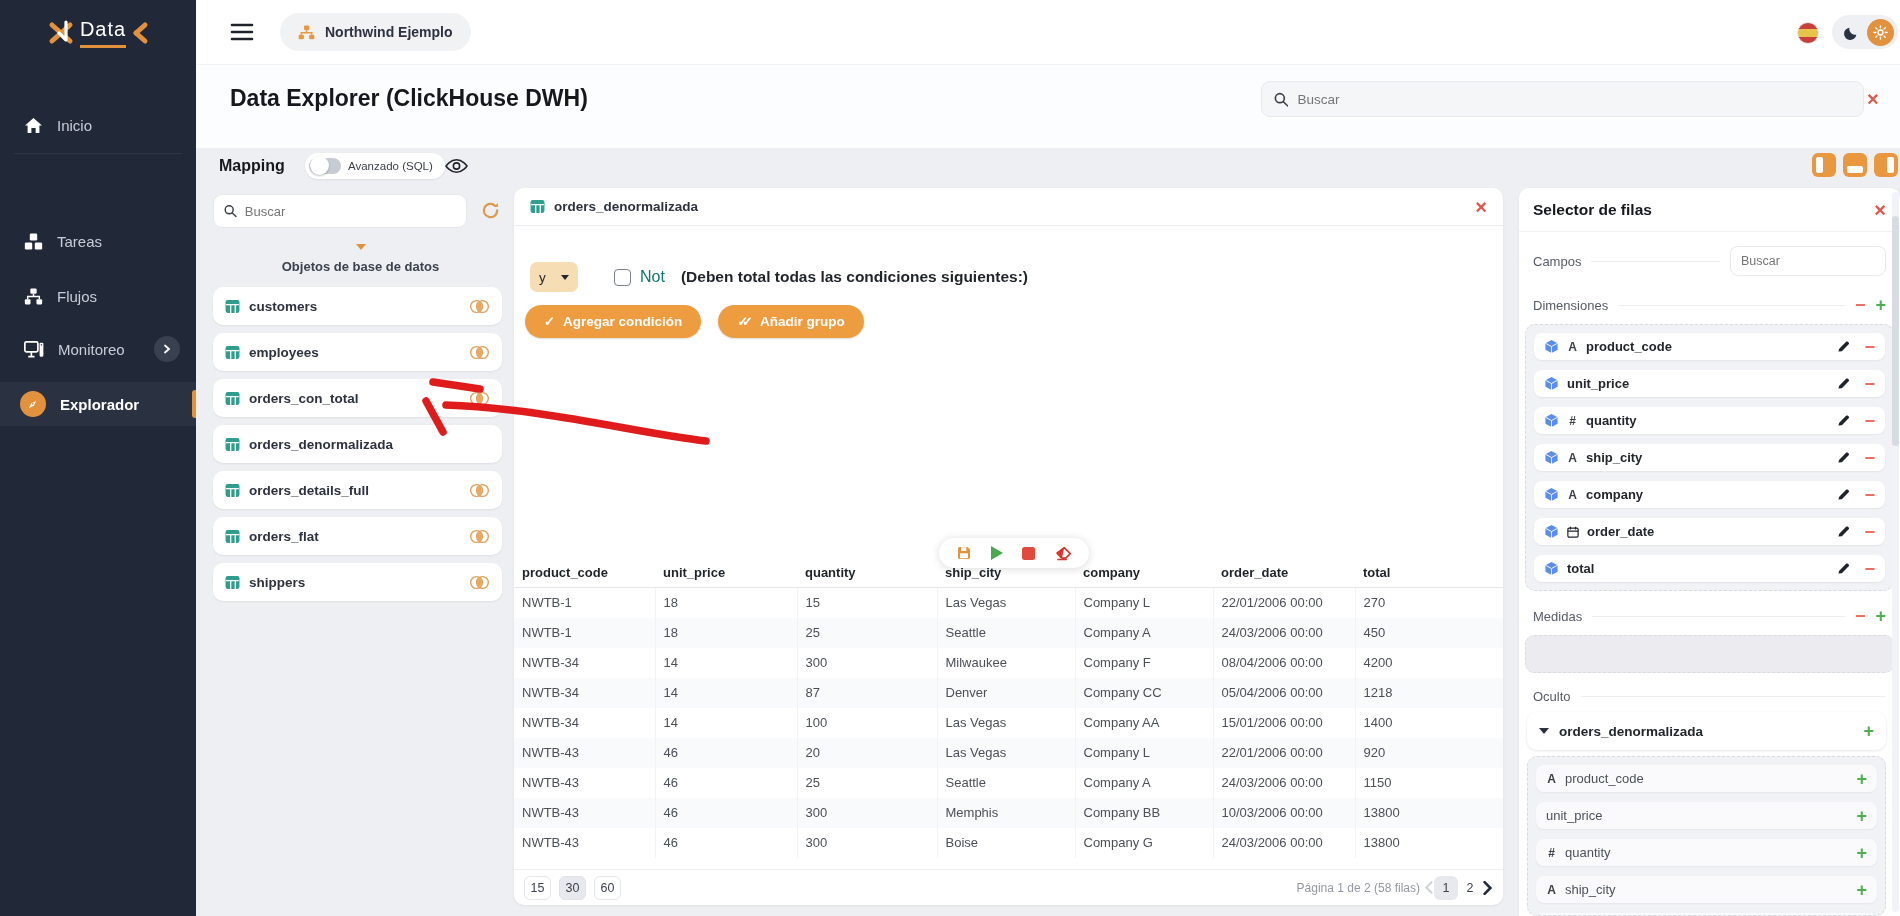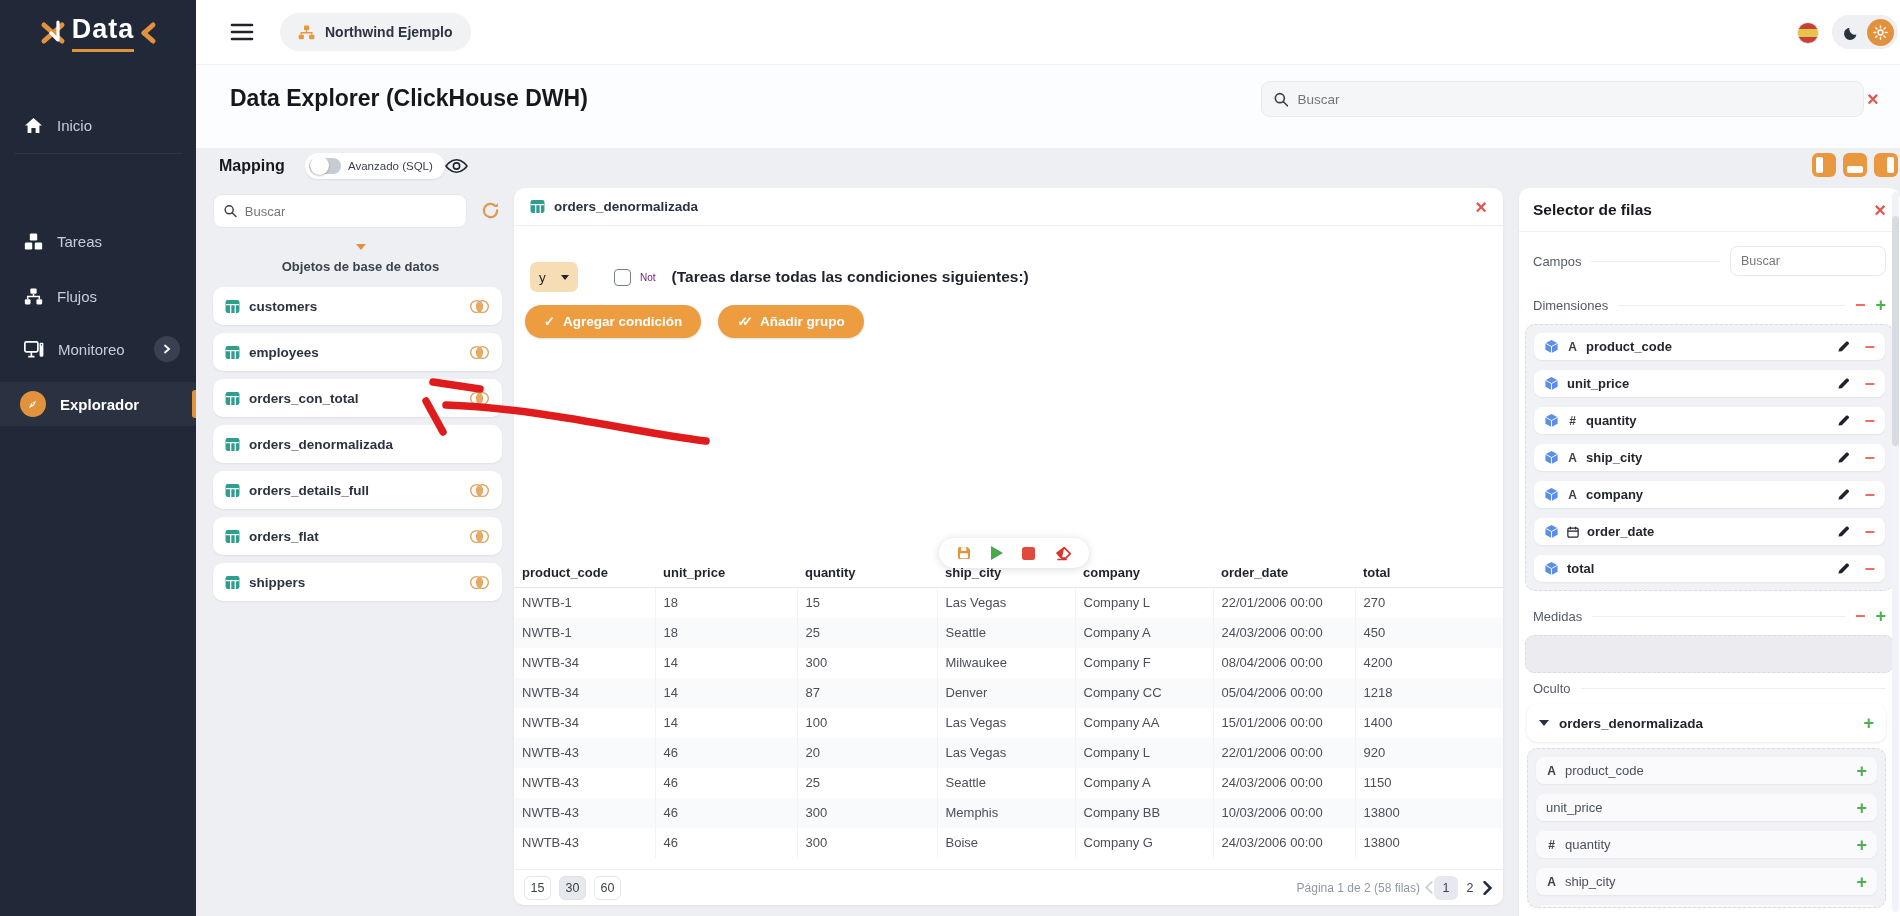--- a/index.html
+++ b/index.html
@@ -7,21 +7,21 @@
   body {
     position:relative; overflow:hidden;
     font-family:"Liberation Sans", sans-serif;
     background:#edeff3; color:#23262d;
   }
   .abs { position:absolute; }
 
   
   .sidebar { position:absolute; left:0; top:0; width:196px; height:916px; background:#212837; z-index:5; }
   .logo { height:65px; display:flex; align-items:center; justify-content:center; gap:4px; }
-  .logo-data { color:#fff; font-size:27px; font-weight:bold; letter-spacing:1px; position:relative; padding-bottom:4px; border-bottom:3px solid #e2913d; }
+  .logo-data { color:#fff; font-size:20px; font-weight:normal; letter-spacing:1px; position:relative; padding-bottom:4px; border-bottom:3px solid #e2913d; }
   .nav-item { position:absolute; left:0; width:196px; height:44px; display:flex; align-items:center; gap:14px; padding:0 0 0 24px; cursor:pointer; }
   .nav-item .lbl { color:#c7cdd9; font-size:15px; }
   .nav-item.active { background:#2a3140; }
   .nav-item.active .lbl { color:#fff; font-weight:bold; }
   .nav-item.active::after { content:""; position:absolute; right:0; top:8px; width:4px; height:28px; background:#e2913d; border-radius:3px 0 0 3px; }
   .nav-divider { position:absolute; left:14px; right:14px; top:153px; height:1px; background:#2d3443; }
   .chev-circle { position:absolute; right:16px; width:26px; height:26px; border-radius:50%; background:#39404f; display:flex; align-items:center; justify-content:center; }
   .compass-circle { width:26px; height:26px; border-radius:50%; background:#e2913d; display:flex; align-items:center; justify-content:center; margin-left:-4px; }
 
   
@@ -70,21 +70,21 @@
 
   
   .qpanel { position:absolute; left:514px; top:188px; width:989px; height:717px; background:#fff; border-radius:10px; box-shadow:0 1px 3px rgba(16,24,40,.06); }
   .tab-row { height:38px; border-bottom:1px solid #ececf0; display:flex; align-items:center; gap:9px; padding:0 16px; }
   .tab-row .tname { font-size:13.5px; font-weight:bold; color:#2c3240; flex:1; }
   .cond-row { display:flex; align-items:center; margin:36px 0 0 16px; }
   .op-select { width:48px; height:30px; background:#f7ddb4; border-radius:7px; display:flex; align-items:center; justify-content:space-between; padding:0 9px; cursor:pointer; }
   .op-select .ov { font-size:13.5px; color:#23262d; }
   .caret-d { width:0; height:0; border-left:4.5px solid transparent; border-right:4.5px solid transparent; border-top:5.5px solid #23262d; }
   .checkbox { width:17px; height:17px; border:1.6px solid #7a8089; border-radius:4px; background:#fff; margin-left:36px; cursor:pointer; }
-  .not-lbl { font-size:10px; color:#701a75; margin-left:9px; }
+  .not-lbl { font-size:16px; color:#0f766e; margin-left:9px; }
   .hint { font-size:15.5px; font-weight:bold; color:#1f242c; margin-left:16px; }
   .btn-row { display:flex; gap:17px; margin:13px 0 0 11px; }
   .o-btn { height:33px; border-radius:17px; background:#ee9c40; color:#fff; font-weight:bold; font-size:13.5px; display:flex; align-items:center; gap:8px; padding:0 19px; cursor:pointer; box-shadow:0 1px 2px rgba(16,24,40,.15); }
   .o-btn .ck { font-size:13px; }
   .dbl-ck { letter-spacing:-6px; margin-right:5px; }
   .mini-toolbar { position:absolute; left:425px; top:350px; height:30px; border-radius:15px; background:#fff; box-shadow:0 1px 8px rgba(0,0,0,.15); display:flex; align-items:center; gap:19px; padding:0 17px; z-index:3; }
   .mini-toolbar > span { cursor:pointer; display:flex; }
   .play-tri { width:0; height:0; border-top:7px solid transparent; border-bottom:7px solid transparent; border-left:12px solid #49a94d; }
   .stop-sq { width:13px; height:13px; background:#e0493c; border-radius:2.5px; }
 
@@ -386,21 +386,21 @@
     <span class="close-red">×</span>
   </div>
 
   <div class="cond-row">
     <div class="op-select">
       <span class="ov">y</span>
       <span class="caret-d"></span>
     </div>
     <span class="checkbox"></span>
     <span class="not-lbl">Not</span>
-    <span class="hint">(Tareas darse todas las condiciones siguientes:)</span>
+    <span class="hint">(Deben total todas las condiciones siguientes:)</span>
   </div>
   <div class="btn-row">
     <div class="o-btn">
       <span class="ck">✓</span>
       <span>Agregar condición</span>
     </div>
     <div class="o-btn">
       <span class="ck dbl-ck">✓✓</span>
       <span>Añadir grupo</span>
     </div>
@@ -677,21 +677,21 @@
   </div>
 
   <div class="fp-row" style="margin-top:16px">
     <span class="fp-lbl">Medidas</span>
     <span class="fp-line"></span>
     <span class="mini-minus">−</span>
     <span class="mini-plus">+</span>
   </div>
   <div class="empty-box"></div>
 
-  <div class="fp-row" style="margin-top:8px">
+  <div class="fp-row" style="margin-top:16px">
     <span class="fp-lbl">Oculto</span>
     <span class="fp-line"></span>
   </div>
 
   <div class="hid-card">
     <span class="caret-dk"></span>
     <span class="hname">orders_denormalizada</span>
     <span class="mini-plus">+</span>
   </div>
 

